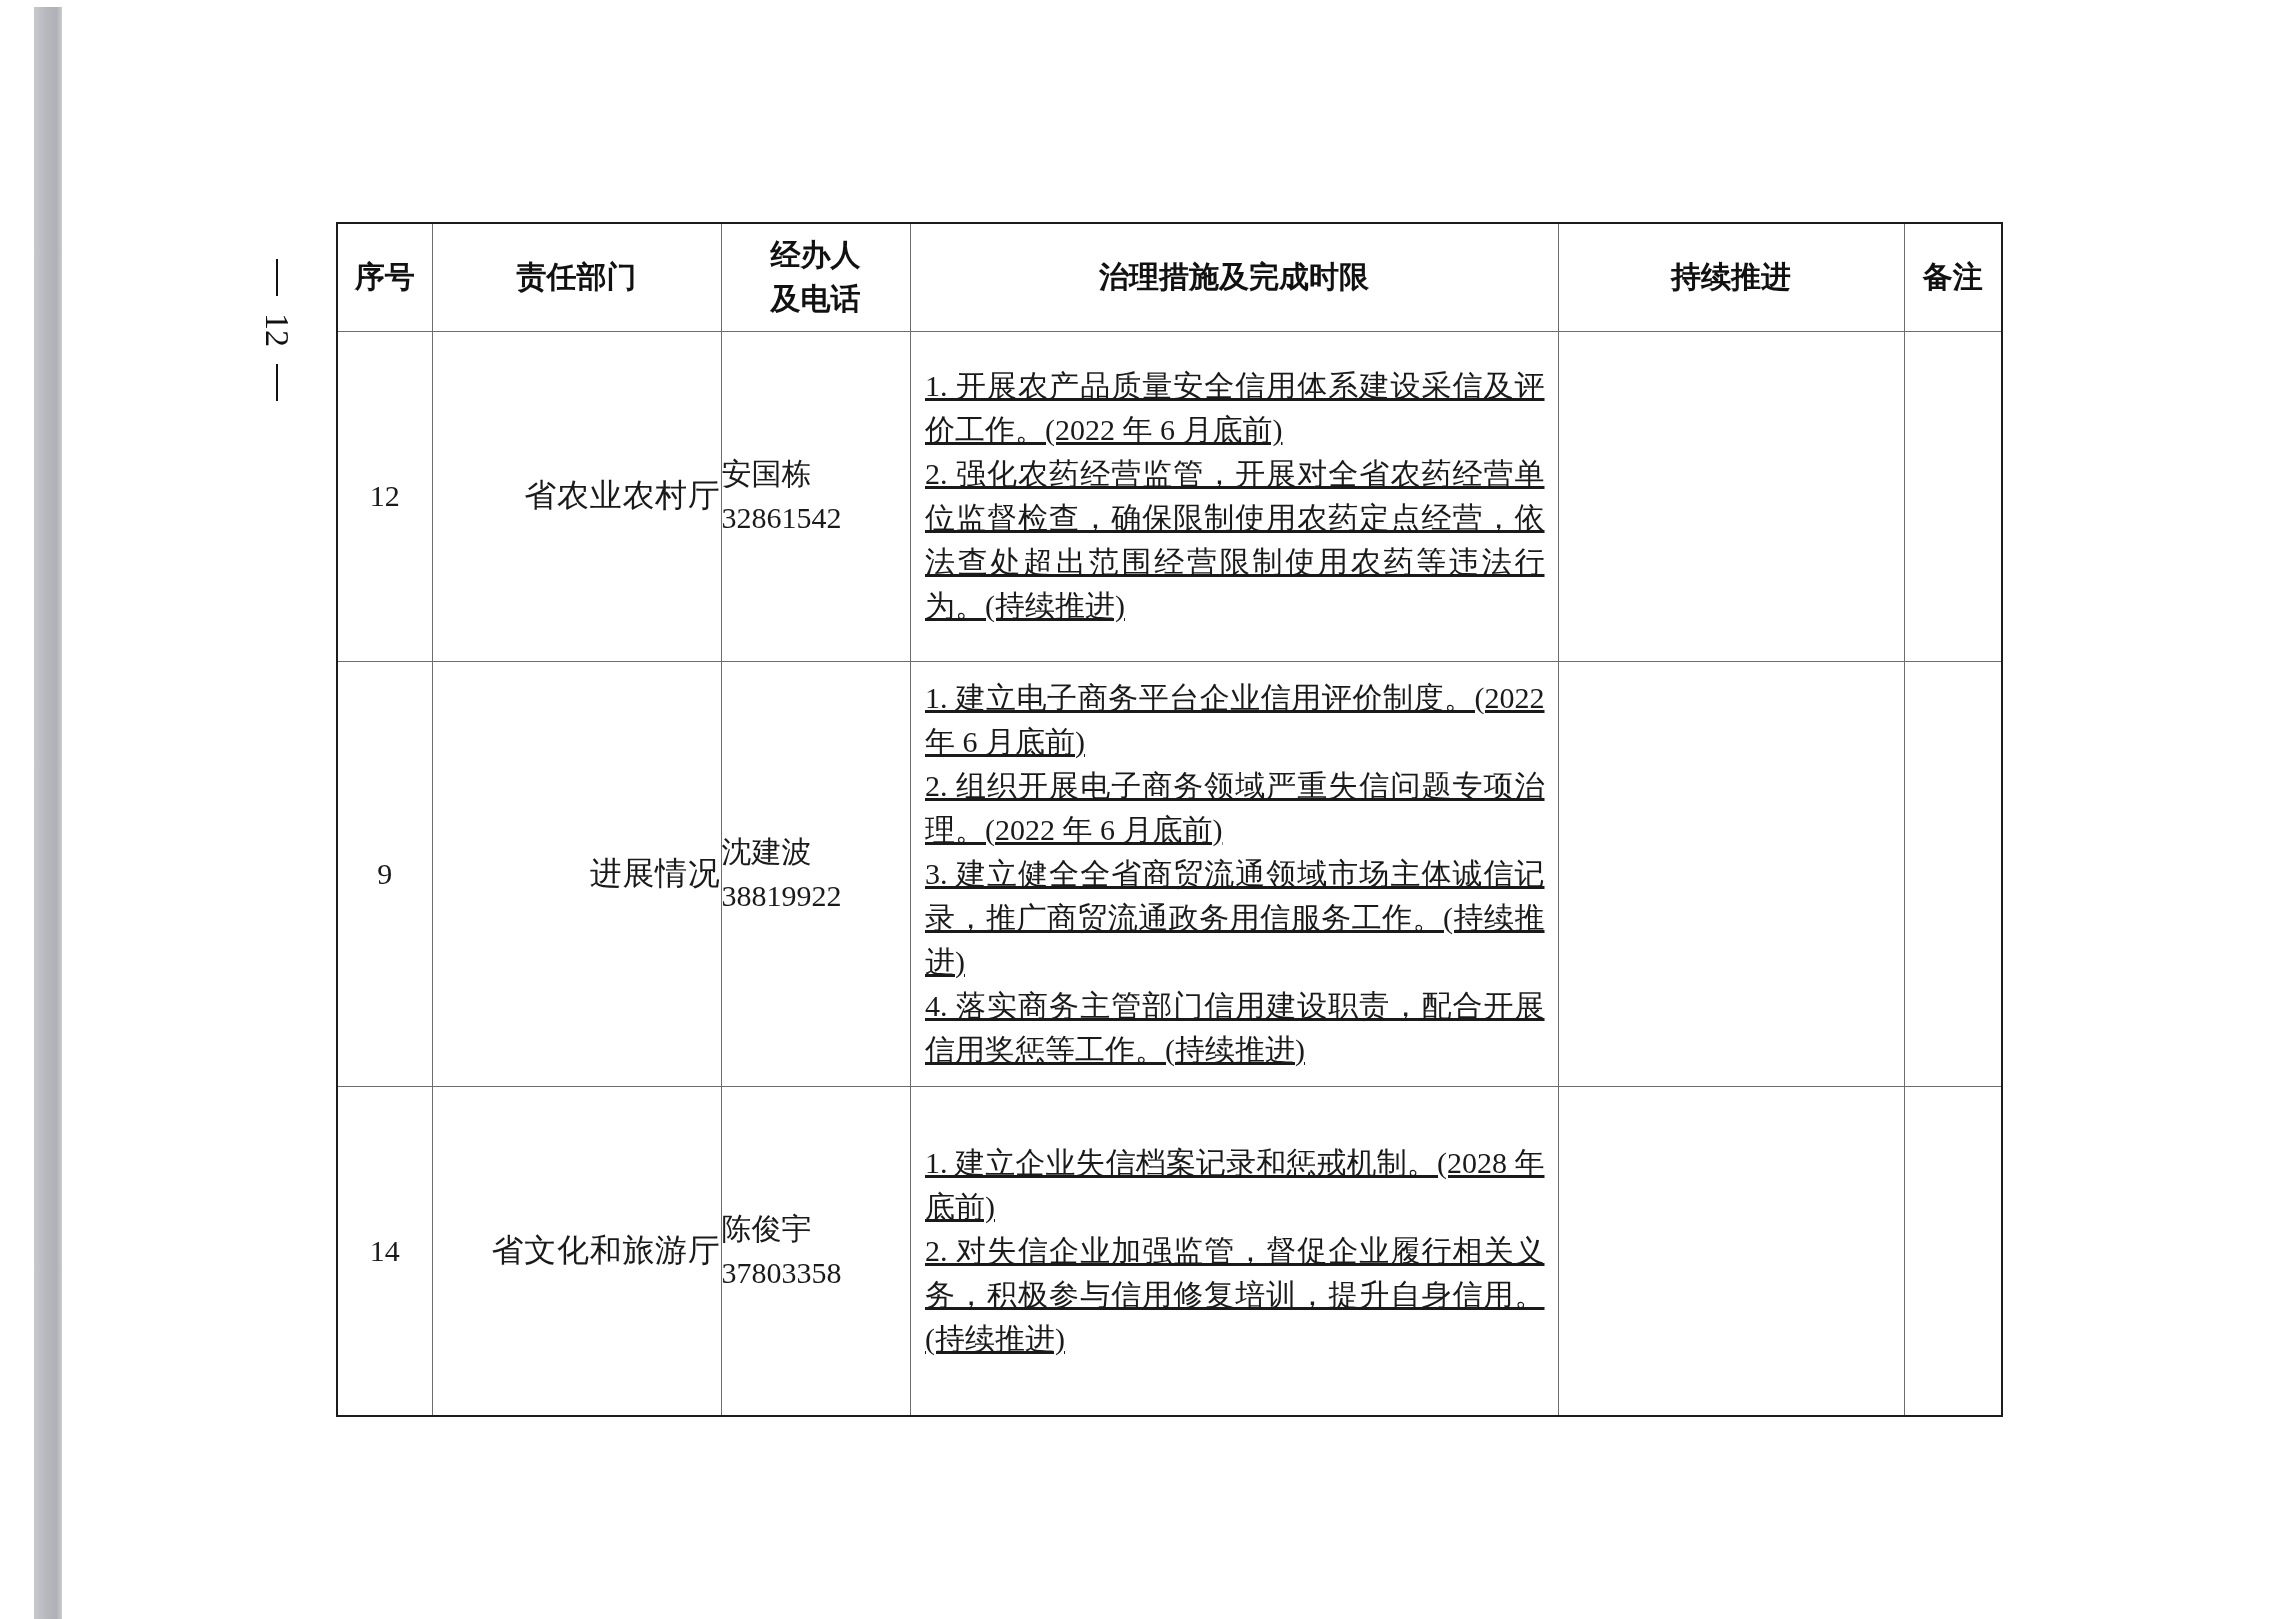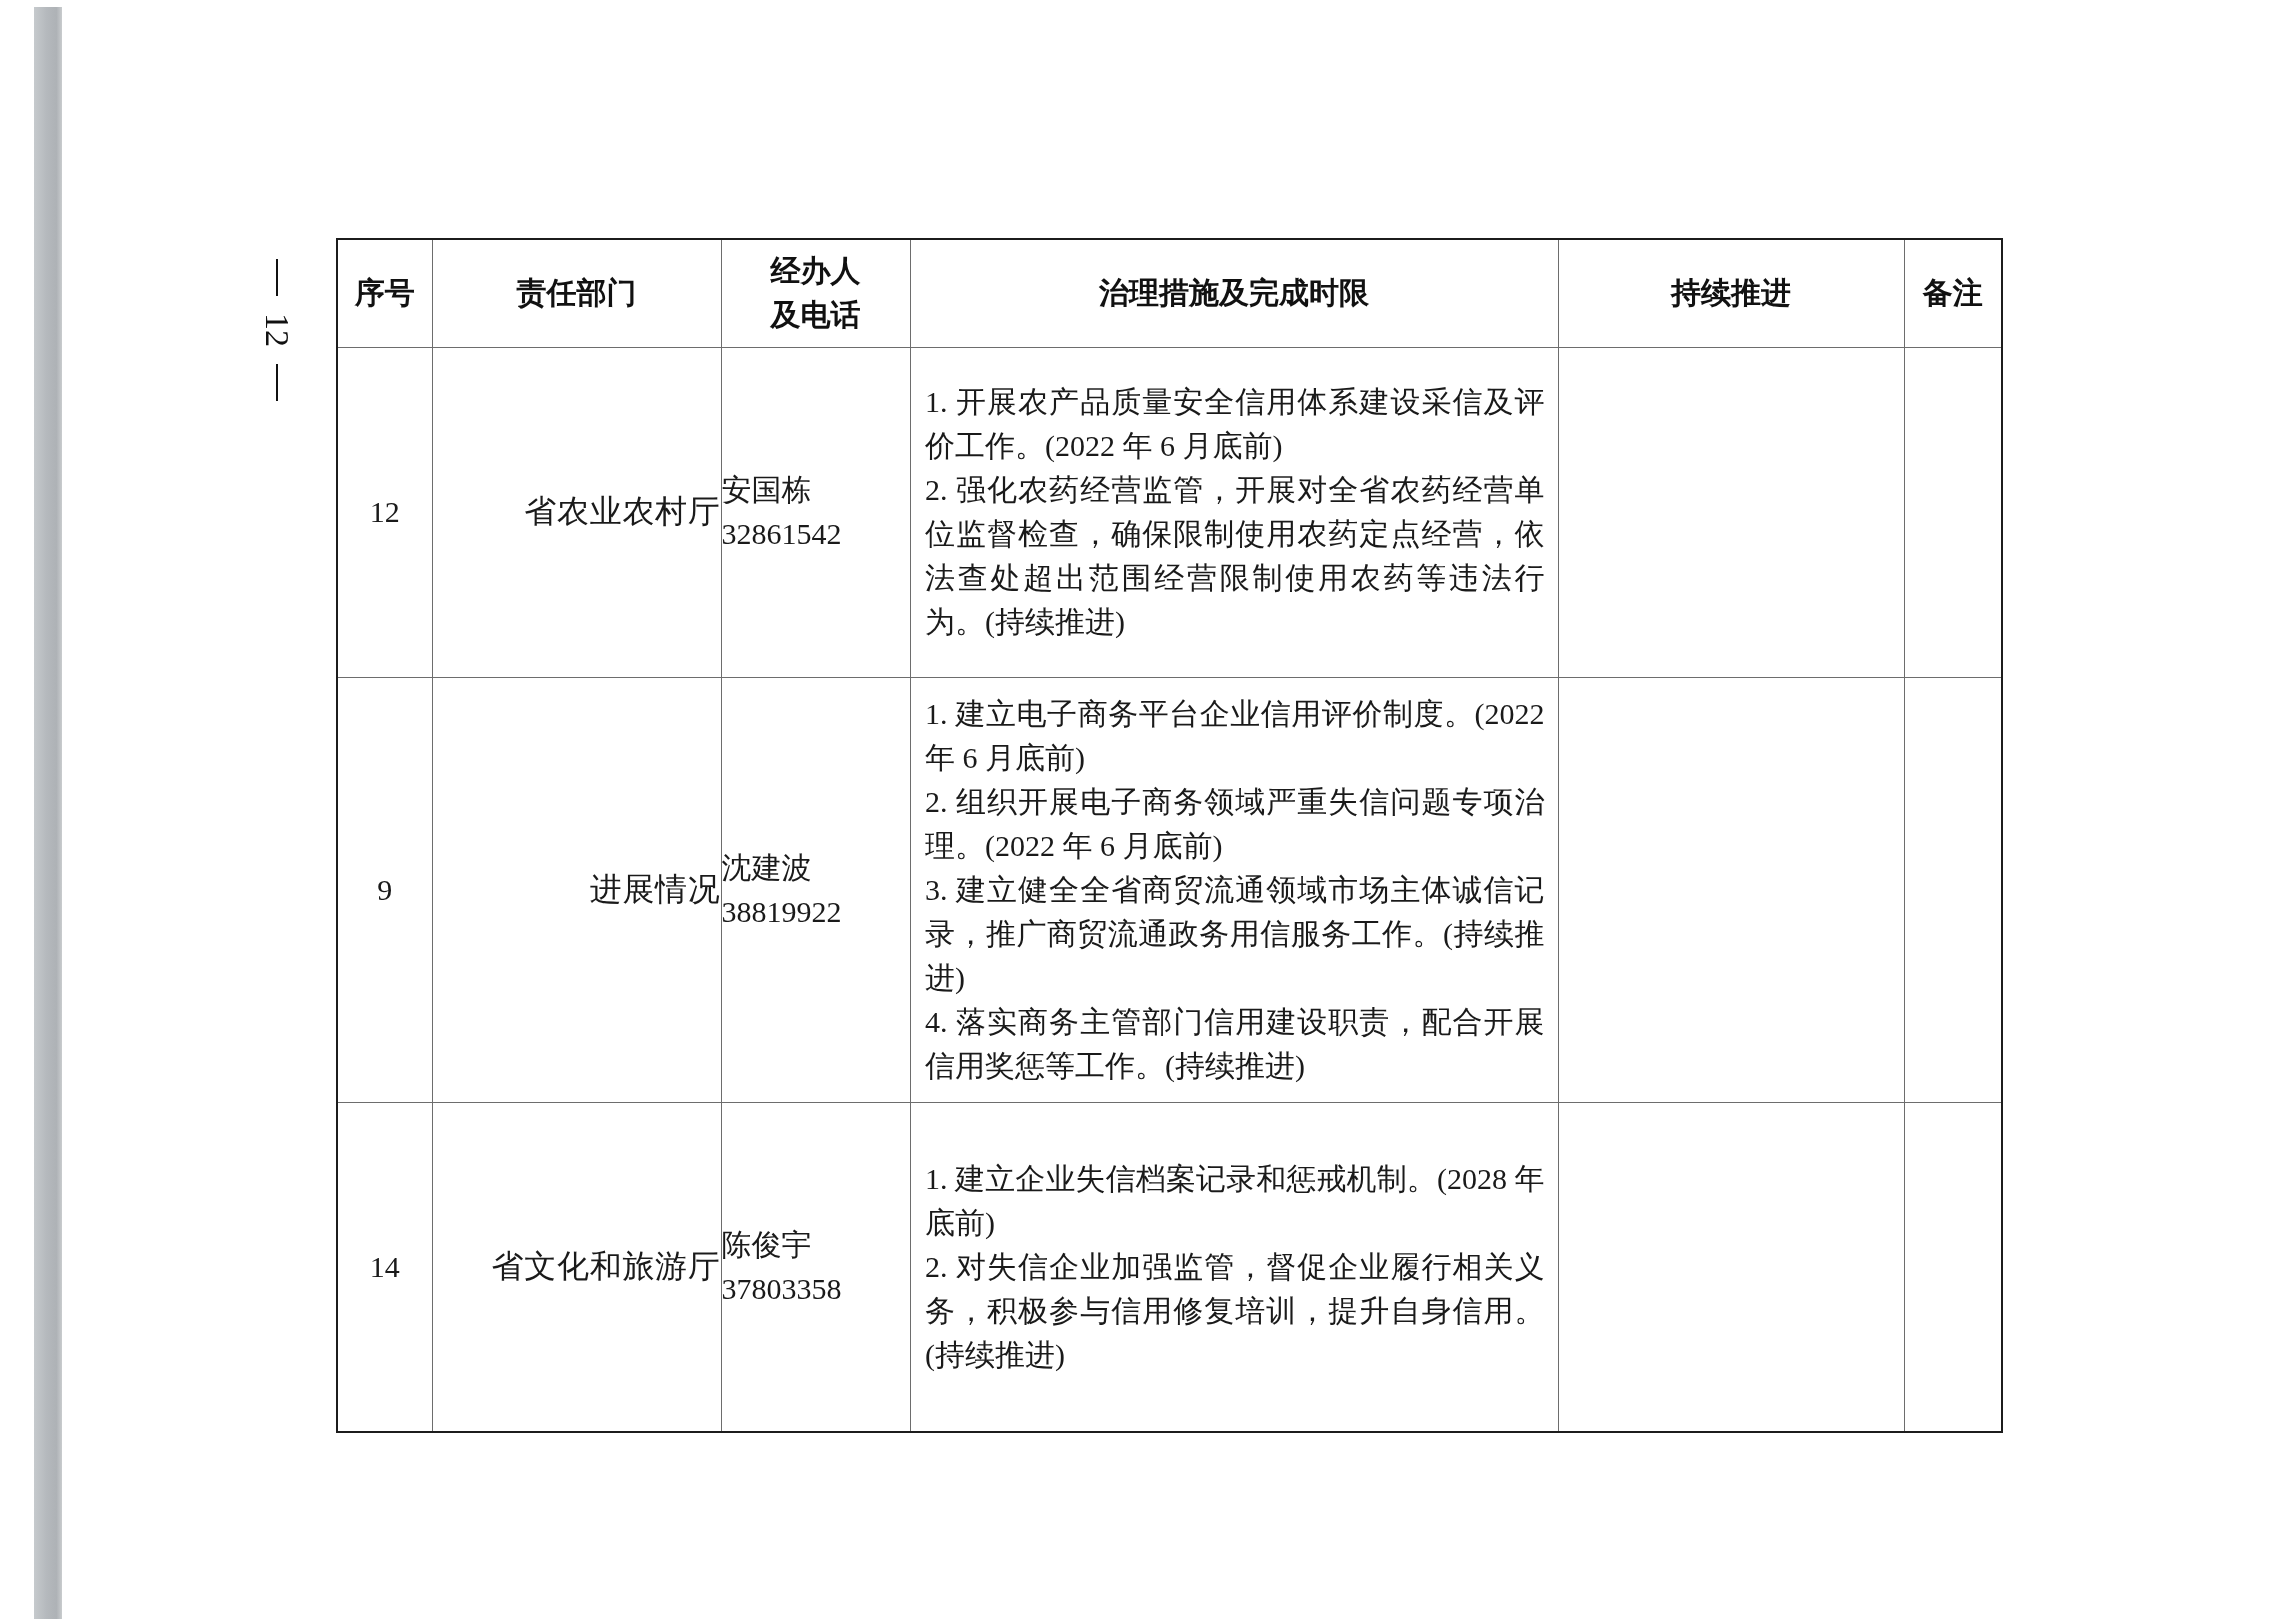--- a/index.html
+++ b/index.html
@@ -37,21 +37,21 @@
   }
   .page-number .dash {
     display: inline-block;
     width: 37px;
     height: 2px;
     background: #111;
   }
   .doc-table {
     position: absolute;
     left: 336px;
-    top: 238px;
+    top: 222px;
     width: 1665px;
     height: 1193px;
     border-collapse: collapse;
     table-layout: fixed;
     border: 2.6px solid #1c1c1c;
   }
   .doc-table col.c1 { width: 95px; }
   .doc-table col.c2 { width: 289px; }
   .doc-table col.c3 { width: 189px; }
   .doc-table col.c4 { width: 648px; }
@@ -89,20 +89,21 @@
     text-align: left;
     font-size: 30px;
     line-height: 44px;
   }
   .cell-contact span { display: block; }
   .cell-measures {
     text-align: justify;
     padding: 12px 13px 12px 14.5px !important;
     font-size: 30px;
     line-height: 44px;
+    text-decoration: underline;
   }
   .cell-measures .item { display: block; }
   .cell-empty { }
 </style>
 </head>
 <body>
 
 <div class="scan-strip"></div>
 
 <div class="page-number">

